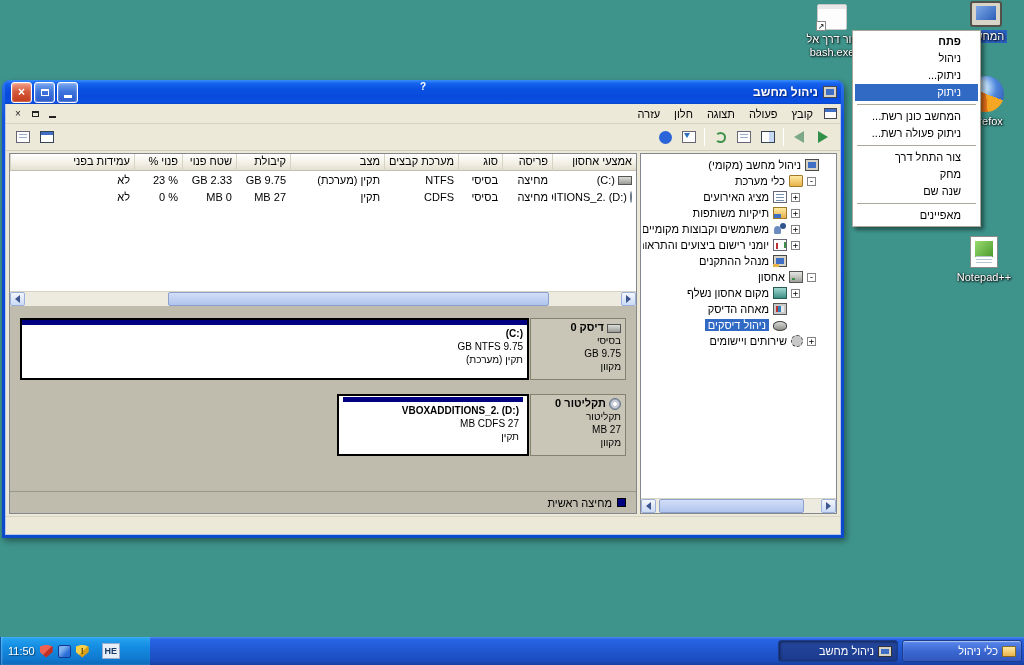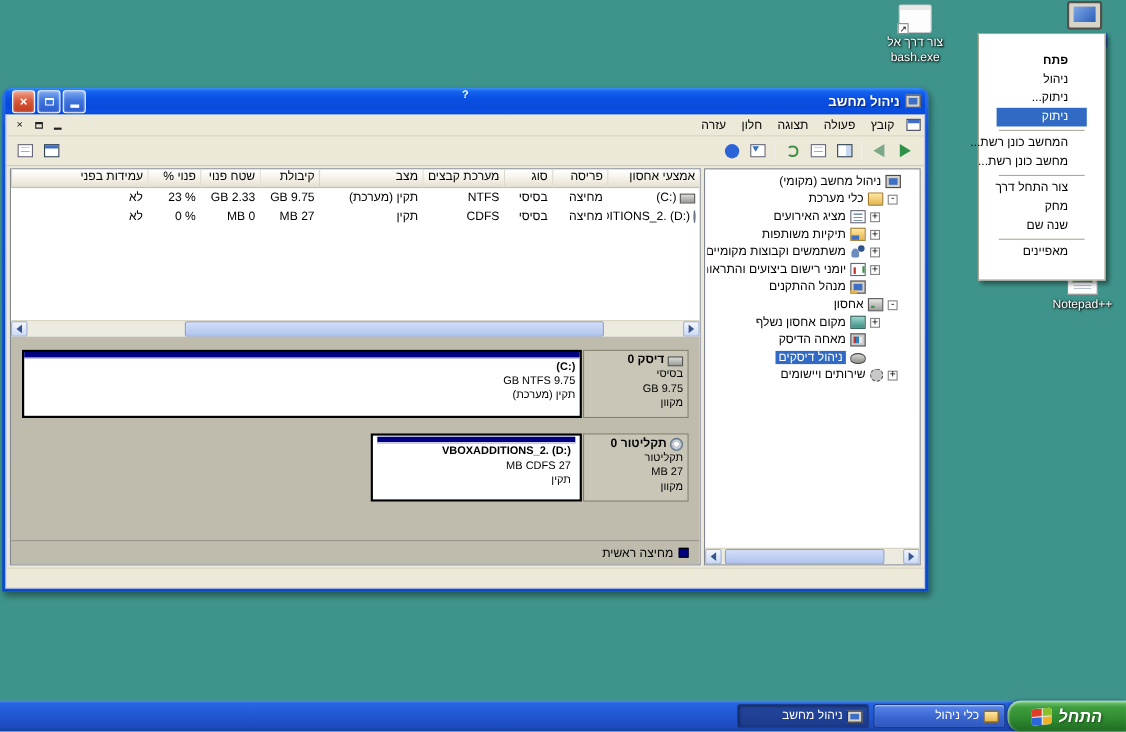--- a/index.html
+++ b/index.html
@@ -25,22 +25,22 @@
   .dt-computer .scr { position:absolute; inset:3px 4px 5px 4px; background:linear-gradient(135deg,#7FA8E8,#2C5FB8); }
   .dt-firefox { width:36px; height:36px; border-radius:50%;
      background: conic-gradient(from 110deg, #F5A623 0 18%, #E8731A 18% 52%, rgba(0,0,0,0) 52%),
                  radial-gradient(circle at 38% 32%, #BCDCF8 0 18%, #4E86DC 45%, #23479E 100%); }
   .dt-npp { width:28px; height:32px; background:#fff; border:1px solid #8a8a8a; }
   .dt-npp .nmark { position:absolute; inset:4px 4px auto 4px; height:16px; background:linear-gradient(135deg,#9ADB6E,#4C9A2E); }
   .dt-npp .nlines { position:absolute; left:5px; right:5px; bottom:4px; height:7px;
      background:repeating-linear-gradient(#B8C4D0 0 1px, rgba(0,0,0,0) 1px 3px); }
 
   
-  .ctxmenu { position:absolute; left:852px; top:30px; width:116px; background:#fff;
-     border:1px solid #ACA899; box-shadow:3px 3px 4px rgba(0,0,0,.45); padding:16px; z-index:50;margin-left:37px; }
+  .ctxmenu { position:absolute; left:852px; top:30px; width:129px; background:#fff;
+     border:1px solid #ACA899; box-shadow:3px 3px 4px rgba(0,0,0,.45); padding:2px; z-index:50; }
   .ctxitem { height:17px; line-height:17px; padding-right:17px; padding-left:6px; white-space:nowrap; }
   .ctxitem.bold { font-weight:bold; }
   .ctxitem.hl { background:#316AC5; color:#fff; }
   .ctxsep { height:1px; background:#ACA899; margin:3px 2px; }
 
   
   .window { position:absolute; left:2px; top:80px; width:842px; height:458px;
      background:linear-gradient(180deg,#2E74E8 0%, #1254DE 8%, #0A49D4 50%, #0B4ACA 100%);
      border-radius:8px 8px 0 0; padding:0 3px 3px; box-shadow:2px 3px 6px rgba(0,0,0,.4); z-index:10; }
   .titlebar { height:24px; display:flex; align-items:center; padding:0 4px;
@@ -228,21 +228,21 @@
   <div class="dlabel ltr">Notepad++</div>
 </div>
 
 <div class="ctxmenu">
   <div class="ctxitem bold">פתח</div>
   <div class="ctxitem">ניהול</div>
   <div class="ctxitem">ניתוק...</div>
   <div class="ctxitem hl">ניתוק</div>
   <div class="ctxsep"></div>
   <div class="ctxitem">המחשב כונן רשת...</div>
-  <div class="ctxitem">מחשב כונן רשת...</div>
+  <div class="ctxitem">ניתוק פעולה רשת...</div>
   <div class="ctxsep"></div>
   <div class="ctxitem">צור התחל דרך</div>
   <div class="ctxitem">מחק</div>
   <div class="ctxitem">שנה שם</div>
   <div class="ctxsep"></div>
   <div class="ctxitem">מאפיינים</div>
 </div>
 
 <div class="window">
 
@@ -503,31 +503,29 @@
         </div>
 
       </div>
     </div>
 
     <div class="statusbar"></div>
   </div>
 </div>
 
 <div class="taskbar">
-  <div class="startbtn">
-    <span class="flag">
-        <i></i>
-        <i></i>
-        <i></i>
-        <i></i>
-      </span>
-    <span>התחל</span>
-  </div>
   <div class="taskbtn">
     <span class="tk-ic tk-folder"></span>
     <span class="tk-label">כלי ניהול</span>
   </div>
   <div class="taskbtn active">
     <span class="tk-ic tk-computer"></span>
     <span class="tk-label">ניהול מחשב</span>
   </div>
   <div class="tbspacer"></div>
+  <div class="tray">
+    <span class="clock">11:50</span>
+    <span class="trayic shield red"></span>
+    <span class="trayic vbox"></span>
+    <span class="trayic shield yellow"></span>
+    <span class="langbox">HE</span>
+  </div>
 </div>
 
 </body></html>

